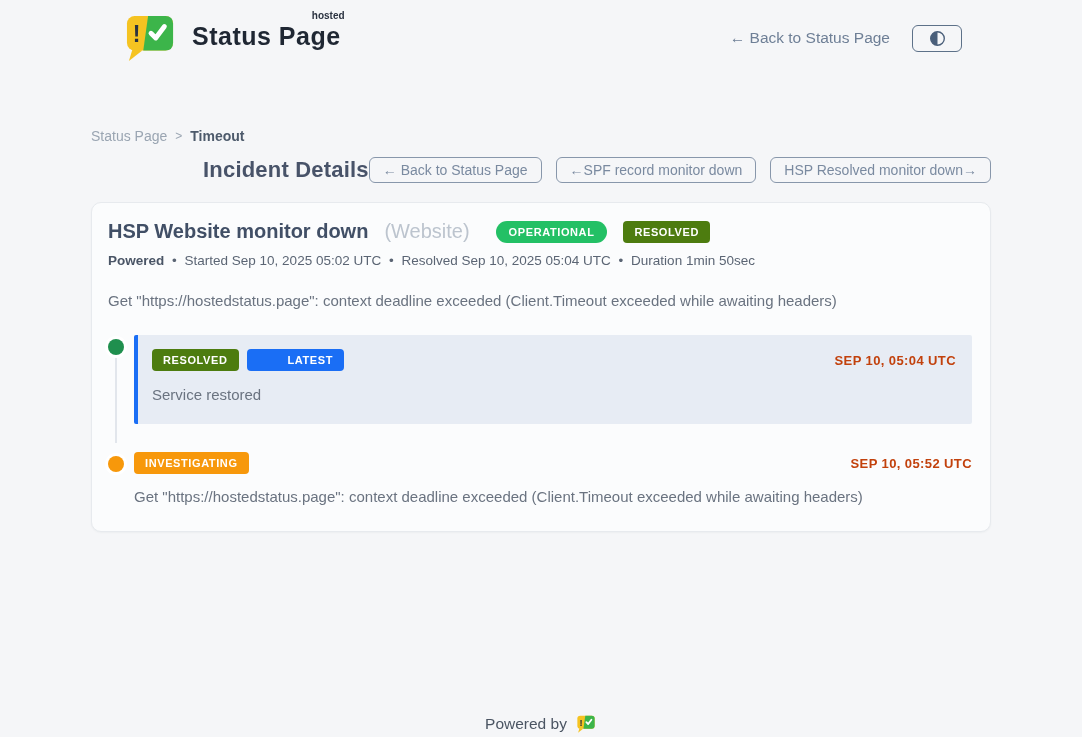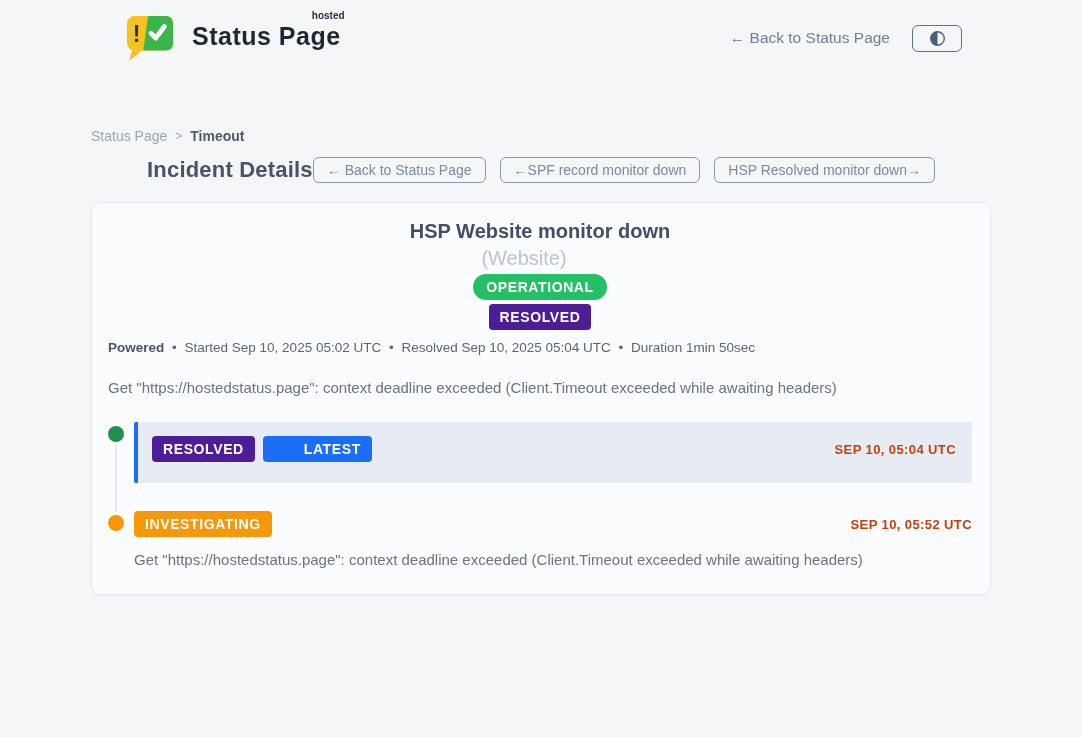--- a/index.html
+++ b/index.html
@@ -36,46 +36,46 @@
   }
 
   
   .container { width: 900px; margin: 0 auto; }
   .crumbs { margin-top: 66px; font-size: 14px; display: flex; gap: 8px; align-items: center; }
   .crumb-root { color: #9aa5b2; cursor: pointer; }
   .crumb-sep { color: #9aa5b2; font-size: 12px; }
   .crumb-current { color: #4d5a6b; font-weight: 700; }
 
   .title-row {
-    margin-top: 13px; display: flex; align-items: center; justify-content: center;
+    margin-top: 13px; display: flex; align-items: center; justify-content: flex-end;
   }
   .page-title { font-size: 22px; font-weight: 700; color: #485369; letter-spacing: 0.2px; }
   .nav-buttons { display: flex; gap: 14px; }
   .nav-btn {
     font-family: inherit;
     background: transparent; border: 1px solid #8897ab; color: #7a8aa0;
     font-size: 14px; padding: 4px 13px; height: 26px; border-radius: 6px;
     display: flex; align-items: center; cursor: pointer; white-space: nowrap;
   }
 
   
   .card {
     margin-top: 19px; background: #fbfcfd; border: 1px solid #e7eaee;
     border-radius: 10px; box-shadow: 0 1px 2px rgba(30,40,60,0.04);
     padding: 17px 18px 26px 16px;
   }
-  .card-title-row { display: flex; align-items: center; gap: 4px; flex-wrap: wrap; flex-direction: column; }
+  .card-title-row { display: flex; align-items: center; gap: 16px; flex-wrap: wrap; }
   .incident-title { font-size: 20px; font-weight: 700; color: #414f66; }
-  .incident-component { font-size: 20px; font-weight: 400; color: #bcc4ce; margin-right: 32px; }
+  .incident-component { font-size: 20px; font-weight: 400; color: #bcc4ce; margin-right: 10px; }
   .badge {
-    color: #fff; font-size: 14px; font-weight: 700; letter-spacing: 0.6px;
+    color: #fff; font-size: 11px; font-weight: 700; letter-spacing: 0.6px;
     padding: 5px 11px; border-radius: 4px; display: inline-block;
   }
   .badge-operational { background: #23c065; border-radius: 999px; padding: 5px 13px; }
-  .badge-resolved  { background: #4c1d95; }
+  .badge-resolved  { background: #4d7c0f; }
   .badge-latest    { background: #1a6ef5; padding-left: 41px; }
   .badge-investigating { background: #f7980b; }
 
   .meta-line { margin-top: 10px; font-size: 13.5px; color: #5b6574; }
   .meta-line .meta-component { font-weight: 700; color: #4a5566; }
   .meta-dot { margin: 0 4px; color: #5b6574; }
 
   .description { margin-top: 24px; font-size: 15px; color: #6a7380; }
 
   
@@ -187,20 +187,21 @@
       <div class="tl-entry">
         <div class="tl-dot dot-green"></div>
         <div class="tl-body tl-highlight">
           <div class="tl-head">
             <div class="tl-badges">
               <span class="badge badge-resolved">RESOLVED</span>
               <span class="badge badge-latest">LATEST</span>
             </div>
             <span class="tl-time">SEP 10, 05:04 UTC</span>
           </div>
+          <div class="tl-message">Service restored</div>
         </div>
       </div>
 
       <div class="tl-entry tl-plain">
         <div class="tl-dot dot-orange"></div>
         <div class="tl-body">
           <div class="tl-head">
             <div class="tl-badges">
               <span class="badge badge-investigating">INVESTIGATING</span>
             </div>

